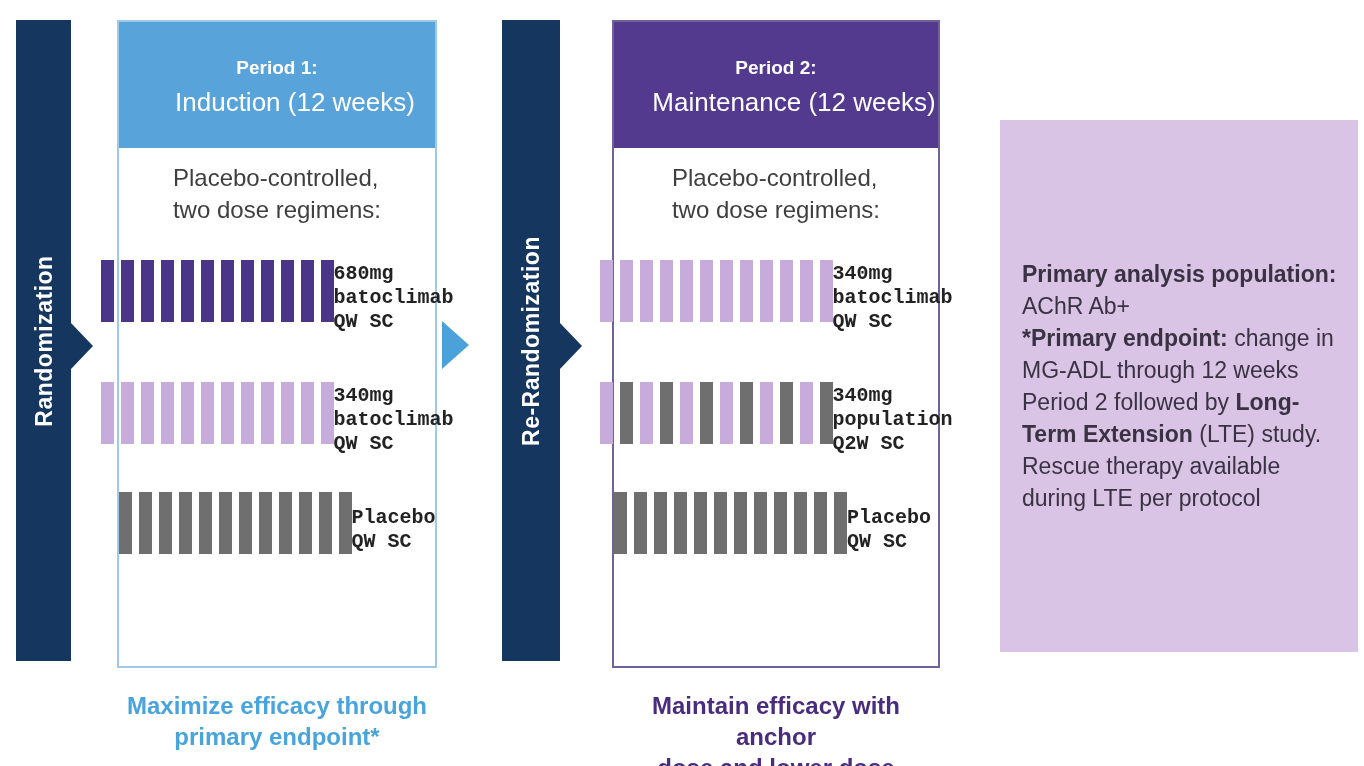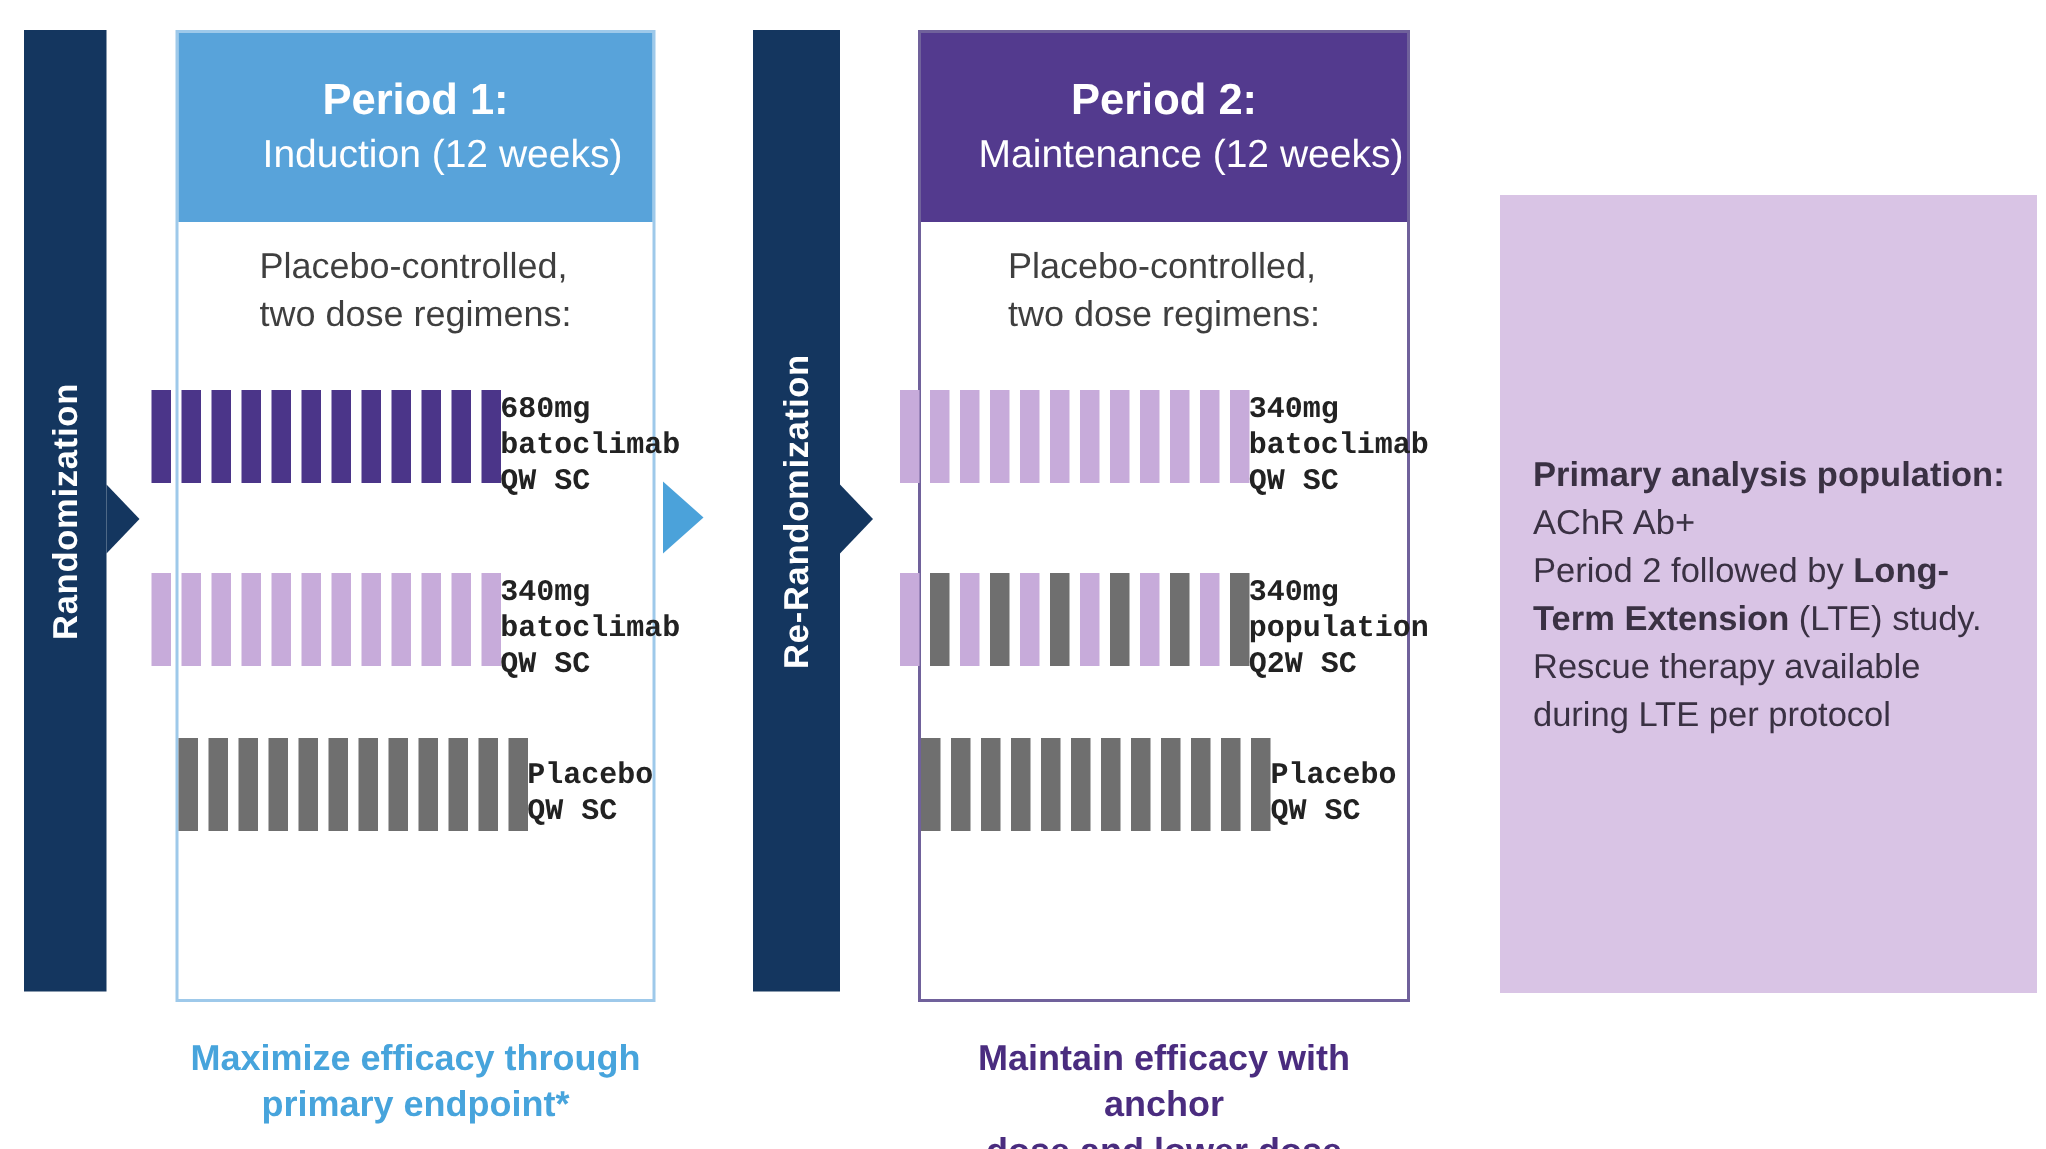--- a/index.html
+++ b/index.html
@@ -30,21 +30,21 @@
     display:flex;flex-direction:column;
   }
   .period-box.p1{left:117px;width:320px;border:2px solid var(--p1-border,#9ec9ea);}
   .period-box.p2{left:612px;width:328px;border:2px solid var(--p2-border,#70619b);}
   .period-header{
     height:126px;flex:0 0 126px;display:flex;flex-direction:column;
     align-items:center;justify-content:center;color:#fff;text-align:center;line-height:35px;
   }
   .p1 .period-header{background:var(--p1-blue,#58a3da);}
   .p2 .period-header{background:var(--p2-purple,#533a8e);}
-  .period-title{font-size:29px;font-weight:bold;}
+  .period-title{font-size:19px;font-weight:bold;}
   .period-subtitle{font-size:26px;font-weight:normal;margin-left:36px;}
 
   .period-body{display:flex;flex-direction:column;align-items:center;padding-top:14px;}
   .intro{
     font-size:24px;line-height:32px;color:#3f3f3f;
   }
   .arm{display:flex;flex-direction:row;align-items:center;font-family:Liberation Mono, monospace;}
   .arm.first{margin-top:22px;}
   .arm.next{margin-top:36px;}
   .ticks{display:flex;gap:7px;height:62px;}
@@ -53,21 +53,21 @@
 
   
   .flow-arrow{
     position:absolute;left:442px;top:321px;width:0;height:0;
     border-top:24px solid transparent;border-bottom:24px solid transparent;
     border-left:27px solid var(--arrow-blue,#4ba2da);
   }
 
   
   .info-panel{
-    position:absolute;left:1000px;top:130px;width:358px;height:532px;
+    position:absolute;left:1000px;top:120px;width:358px;height:532px;
     background:var(--panel-lavender,#d9c4e5);
     display:flex;flex-direction:column;justify-content:center;
     padding:0 14px 0 22px;color:var(--panel-text,#3a3143);
     font-size:23px;line-height:32px;
   }
   .info-panel p{margin:0;}
   .info-panel strong{font-weight:bold;}
 
   
   .caption{
@@ -221,20 +221,23 @@
       </div>
     </div>
   </div>
 
   <div class="info-panel">
     <p>
       <strong>Primary analysis population:</strong><br>
       <span>AChR Ab+</span>
     </p>
     <p>
+      <strong>*Primary endpoint:</strong><span> change in MG-ADL through 12 weeks</span>
+    </p>
+    <p>
       <span>Period 2 followed by </span><strong>Long-Term Extension</strong><span> (LTE) study. Rescue therapy available during LTE per protocol</span>
     </p>
   </div>
 
   <div class="caption c1">
     <span>Maximize efficacy through</span><br>
     <span>primary endpoint*</span>
   </div>
   <div class="caption c2">
     <span>Maintain efficacy with anchor</span><br>

